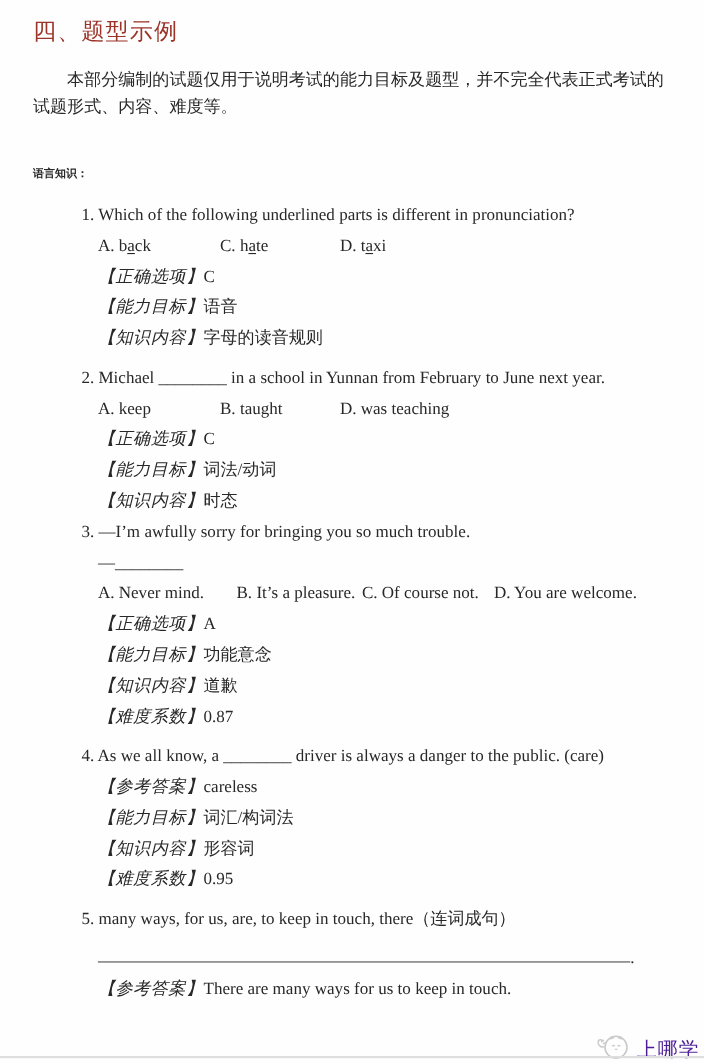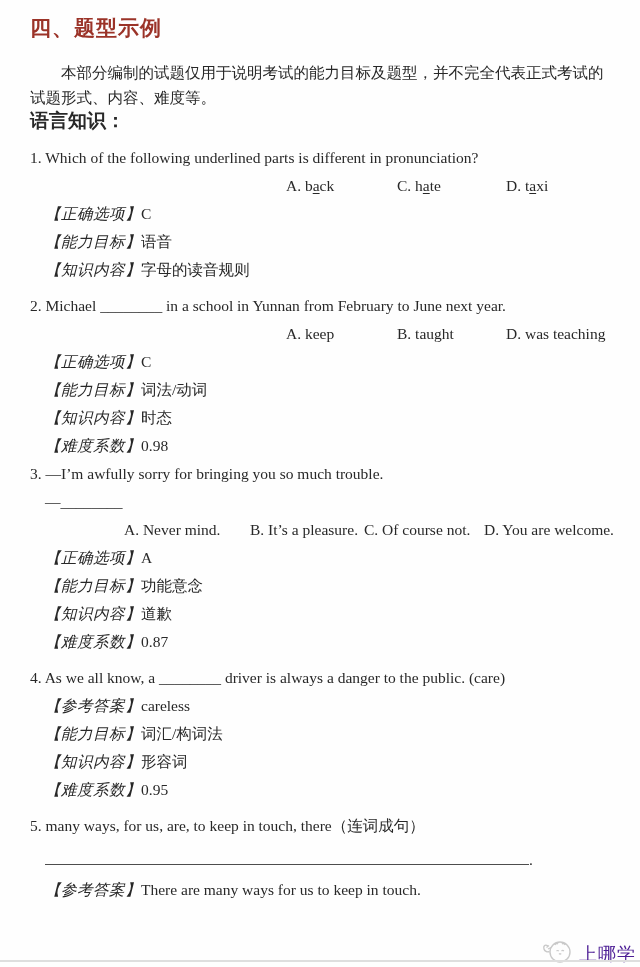--- a/index.html
+++ b/index.html
@@ -10,39 +10,40 @@
     height: 967px;
     margin: 0 auto;
     background: #fefefe;
     font-family: "Liberation Serif", "DejaVu Serif", serif;
     color: #282828;
     padding: 14px 26px 0 30px;
     overflow: hidden;
   }
   .doc-title {
     font-size: 21px;
-    font-weight: bold;
+    font-weight: normal;
     line-height: 28px;
     letter-spacing: 1px;
   }
   .intro {
     margin-top: 18px;
     font-size: 15.5px;
     line-height: 25px;
     text-indent: 2em;
     width: 582px;
   }
   .section-heading {
-    font-size: 19px;
+    margin-top: 38px;
+    font-size: 10px;
     font-weight: bold;
     line-height: 22px;
   }
-  .q { font-size: 15.5px; }
+  .q { font-size: 15.5px; margin-left: 44px; }
   .q .line { line-height: 28px; }
-  .indent { margin-left: 15px; justify-content: flex-end; }
+  .indent { margin-left: 15px; }
   .opts { display: flex; line-height: 28px; }
   .opts .opt { display: inline-block; white-space: nowrap; }
   .opts-a .opt:nth-child(1) { width: 111px; }
   .opts-a .opt:nth-child(2) { width: 109px; }
   .opts-a .opt:nth-child(3) { width: 108px; }
   .opts-b .opt:nth-child(1) { width: 126px; }
   .opts-b .opt:nth-child(2) { width: 114px; }
   .opts-b .opt:nth-child(3) { width: 120px; font-family: Liberation Serif, serif; }
   .u { text-decoration: underline; text-underline-offset: 2px; }
   .kai { }
@@ -106,21 +107,20 @@
   <div class="q mt8">
     <div class="line">2. Michael ________ in a school in Yunnan from February to June next year.</div>
     <div class="opts opts-a indent">
       <span class="opt">A. keep</span>
       <span class="opt">B. taught</span>
       <span class="opt">D. was teaching</span>
     </div>
     <div class="line meta indent"><span class="klabel">【正确选项】</span><span>C</span></div>
     <div class="line meta indent"><span class="klabel">【能力目标】</span><span class="kai">词法/动词</span></div>
     <div class="line meta indent"><span class="klabel">【知识内容】</span><span class="kai">时态</span></div>
-    <div class="line meta indent"><span class="klabel">【难度系数】</span><span>0.98</span></div>
   </div>
 
   <div class="q">
     <div class="line">3. —I’m awfully sorry for bringing you so much trouble.</div>
     <div class="line indent">—________</div>
     <div class="opts opts-b indent">
       <span class="opt">A. Never mind.</span>
       <span class="opt">B. It’s a pleasure.</span>
       <span class="opt">C. Of course not.</span>
       <span class="opt">D. You are welcome.</span>

